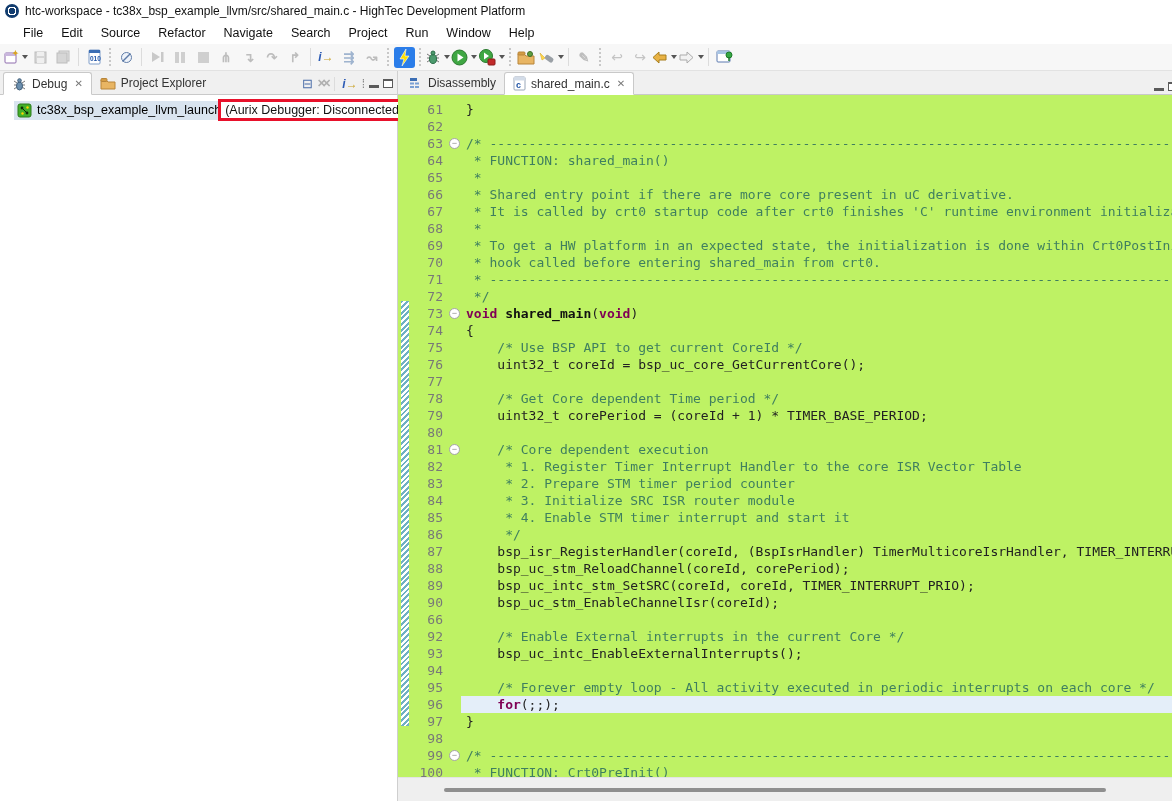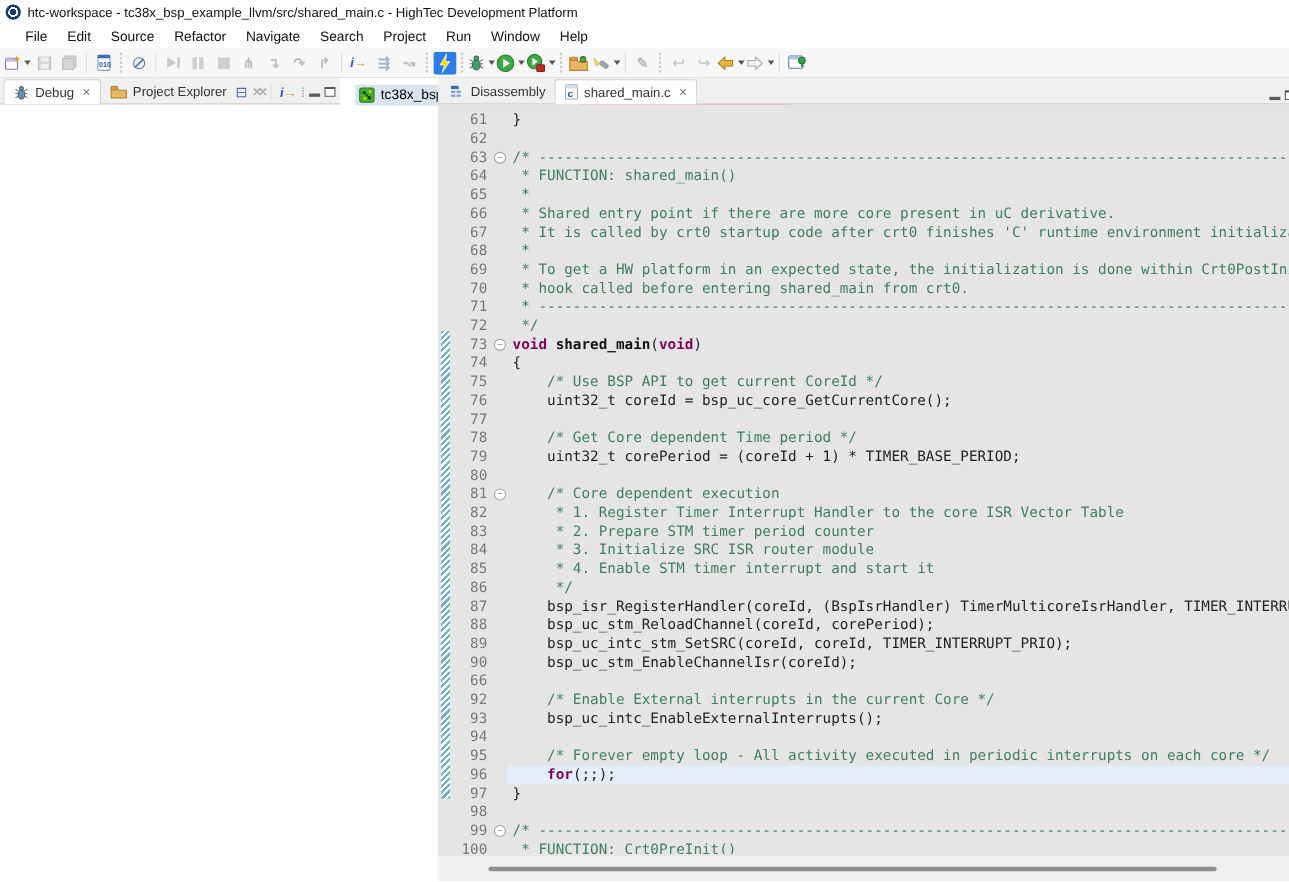--- a/index.html
+++ b/index.html
@@ -9,35 +9,35 @@
   .menubar{height:22px;display:flex;align-items:center;background:#fff;font-size:12.5px;color:#111;padding-left:14px}
   .menu-item{padding:3px 9px;cursor:default}
   .toolbar{height:26px;background:#f7f7f7;border-bottom:1px solid #e2e2e2;display:flex;align-items:center;padding:0 3px;gap:1px}
   .tbtn{height:22px;min-width:22px;display:flex;align-items:center;justify-content:center;border-radius:3px;position:relative}
   .dda{width:0;height:0;border-left:3.5px solid transparent;border-right:3.5px solid transparent;border-top:4px solid #555;margin-left:3px}
   .sep{width:1px;height:18px;background:#dcdcdc;margin:0 3px;flex:none}
   .dsep{width:0;height:18px;border-left:2px dotted #c8c8c8;margin:0 3px;flex:none}
   .gico{color:#bdbdbd;font-size:13px;font-weight:bold}
   .gico2{color:#bdbdbd;font-size:11px;letter-spacing:-2px}
   .workbench{display:flex;height:730px}
-  .leftcol{width:397px;flex:none;border-right:1px solid #cfcfcf;display:flex;background:#fff}
+  .leftcol{width:397px;flex:none;border-right:1px solid #cfcfcf;display:flex;flex-direction:column;background:#fff}
   .rightcol{flex:1;display:flex;flex-direction:column;min-width:0}
   .tabstrip{height:23px;background:#f0f0f0;border-bottom:1px solid #c9c9c9;display:flex;align-items:flex-end;font-size:12px;padding-left:3px;position:relative}
   .tab{height:22px;display:flex;align-items:center;gap:5px;padding:0 8px;color:#333;white-space:nowrap}
   .tab.active{background:#fff;border:1px solid #c9c9c9;border-bottom:1px solid #fff;border-radius:3px 3px 0 0;margin-bottom:-1px;height:23px;box-sizing:border-box}
   .closex{color:#777;font-size:10px;margin-left:2px}
   .striptools{margin-left:auto;display:flex;align-items:center;gap:4px;padding:0 4px 3px 0}
   .mini{width:10px;height:3px;background:#5a5a5a;margin-top:6px}
   .maxi{width:10px;height:9px;border:1px solid #5a5a5a;border-top:2.5px solid #5a5a5a;box-sizing:border-box;background:#fff}
   .panelbody{flex:1;background:#fff;position:relative;font-size:12.5px}
   .launch-row{display:flex;align-items:center;margin:3px 0 0 14px;height:24px}
   .selbg{display:flex;align-items:center;gap:5px;background:#d9e4ef;padding:2px 0 2px 3px}
   .launch-status{border:3px solid #e8112b;background:#fff;padding:1px 4px;margin-left:-3px;white-space:nowrap;color:#111}
   
-  .code{position:relative;background:#e5e5e5;font-family:"DejaVu Sans Mono","Liberation Mono",monospace;font-size:13px;line-height:17px;padding-top:6px;overflow:hidden;flex:1}
+  .code{position:relative;background:#bef264;font-family:"DejaVu Sans Mono","Liberation Mono",monospace;font-size:13px;line-height:17px;padding-top:6px;overflow:hidden;flex:1}
   .crow{display:flex;height:17px;white-space:pre;padding-left:12px}
   .lnum{width:33px;text-align:right;color:#787878;padding-right:3px;flex:none}
   .lfold{width:15px;flex:none;position:relative}
   .foldc{position:absolute;top:3px;left:3px;width:9px;height:9px;border:1px solid #a6a6a6;border-radius:50%;background:#fff;color:#8a8a8a;font-size:9px;line-height:8px;text-align:center;font-family:"Liberation Sans",sans-serif}
   .lcode{flex:1;padding-left:5px;overflow:hidden}
   .tp{color:#222}.tk{color:#7f0055;font-weight:bold}.tc{color:#3f7f5f}.tb{color:#111;font-weight:bold}
   .cur .lcode{background:#e4eef9}
   #range-indicator{position:absolute;left:3px;width:8px;background:repeating-linear-gradient(135deg,#6fb0c4 0 2px,#ffffff 2px 4px)}
   .hscroll{height:23px;background:#efefef;border-top:1px solid #e3e3e3;position:relative;flex:none}
   .hthumb{position:absolute;left:46px;top:10px;width:662px;height:4px;background:#8f8f8f;border-radius:2px}

